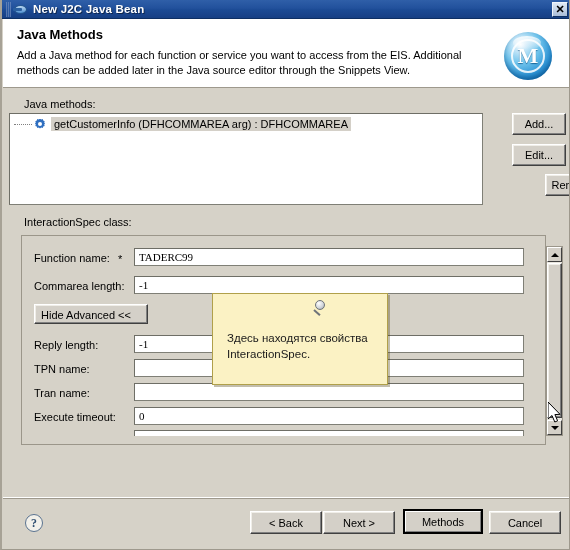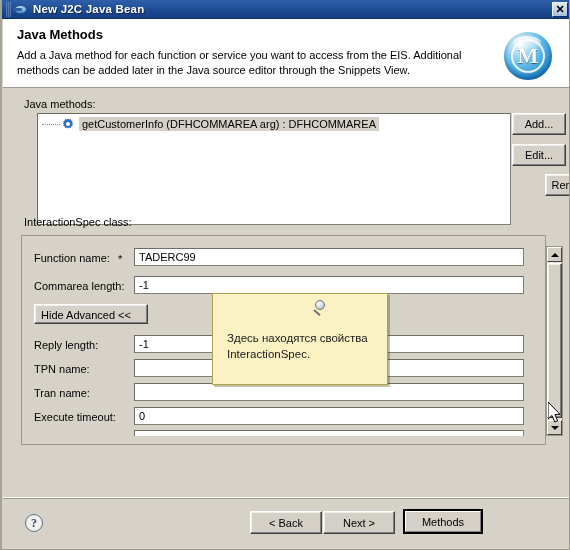--- a/index.html
+++ b/index.html
@@ -126,22 +126,22 @@
   }
 
   
   #body { position:absolute; left:1px; top:88px; width:567px; height:409px; background:#d6d2c8; }
 
   .lbl { color:#000; font-size:11px; white-space:nowrap; }
 
   #methods-label { position:absolute; left:21px; top:10px; }
 
   #methods-list {
-    position:absolute; left:34px; top:25px;
-    width: 474px; height: 112px;
+    position:absolute; left:6px; top:25px;
+    width: 474px; height: 92px;
     background:#ffffff;
     border:1px solid #7f7f76;
     border-top-color:#6e6e66; border-left-color:#6e6e66;
     overflow:hidden;
   }
   .method-row {
     position:absolute; left:0; top:2px;
     height:15px; width:100%;
     display:flex; align-items:center;
     padding-left:4px;
@@ -236,21 +236,21 @@
 
   .field-row { position:absolute; left:0; height:21px; }
   .field-label { position:absolute; left:12px; top:4px; font-size:11px; white-space:nowrap; }
   .req-star { position:absolute; top:5px; font-size:11px; }
   .field-input {
     position:absolute; left:112px;
     width: 390px; height:18px;
     background:#ffffff;
     border:1px solid #7f7f76;
     border-top-color:#6e6e66; border-left-color:#6e6e66;
-    font-family:Liberation Sans, sans-serif;
+    font-family:Liberation Serif, serif;
     font-size:11px;
     padding: 1px 0 0 4px;
     color:#000;
     line-height:15px;
     white-space:nowrap;
     overflow:hidden;
   }
   #hide-adv-btn {
     position:absolute; left:12px;
     width:114px; height:20px;
@@ -488,15 +488,16 @@
     <polygon points="0,0 0,17 4,13.5 6.8,20 9.6,18.8 6.9,12.6 12,12.3" fill="#ffffff" stroke="#000000" stroke-width="1"></polygon>
   </svg>
 
   <div id="footer">
     <div id="help-icon">?</div>
     <button id="btn-back" class="wiz-btn">&lt; Back</button>
     <button id="btn-next" class="wiz-btn">Next &gt;</button>
     <div id="btn-finish" class="wiz-btn">
       <span class="inner">Methods</span>
     </div>
+    <button id="btn-cancel" class="wiz-btn">Cancel</button>
   </div>
 
 </div>
 
 </body></html>

